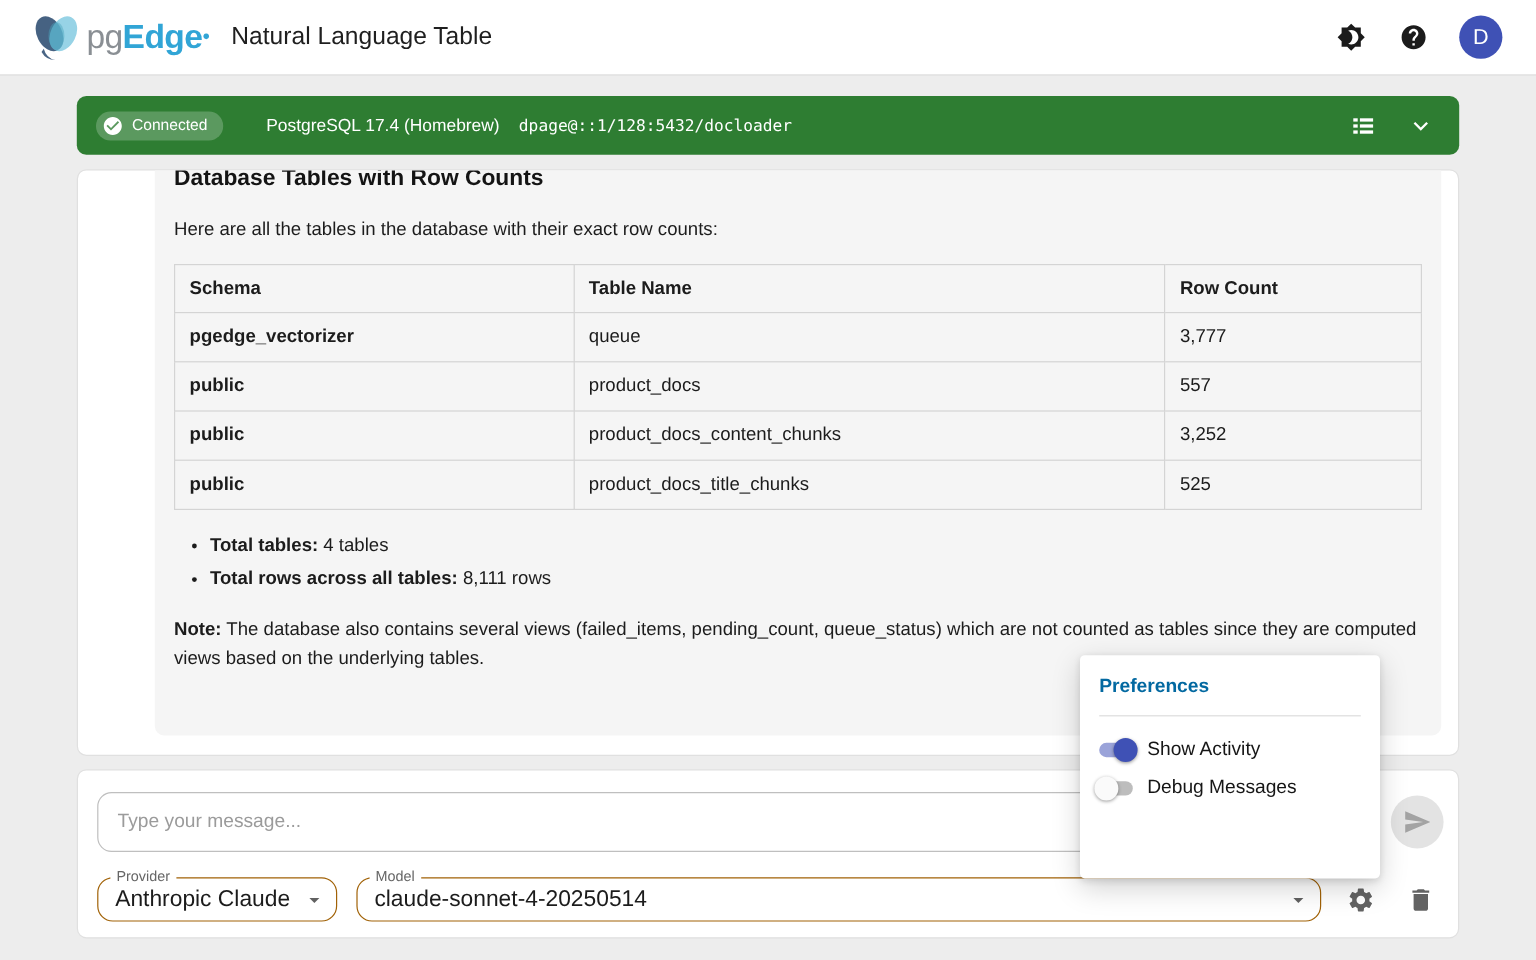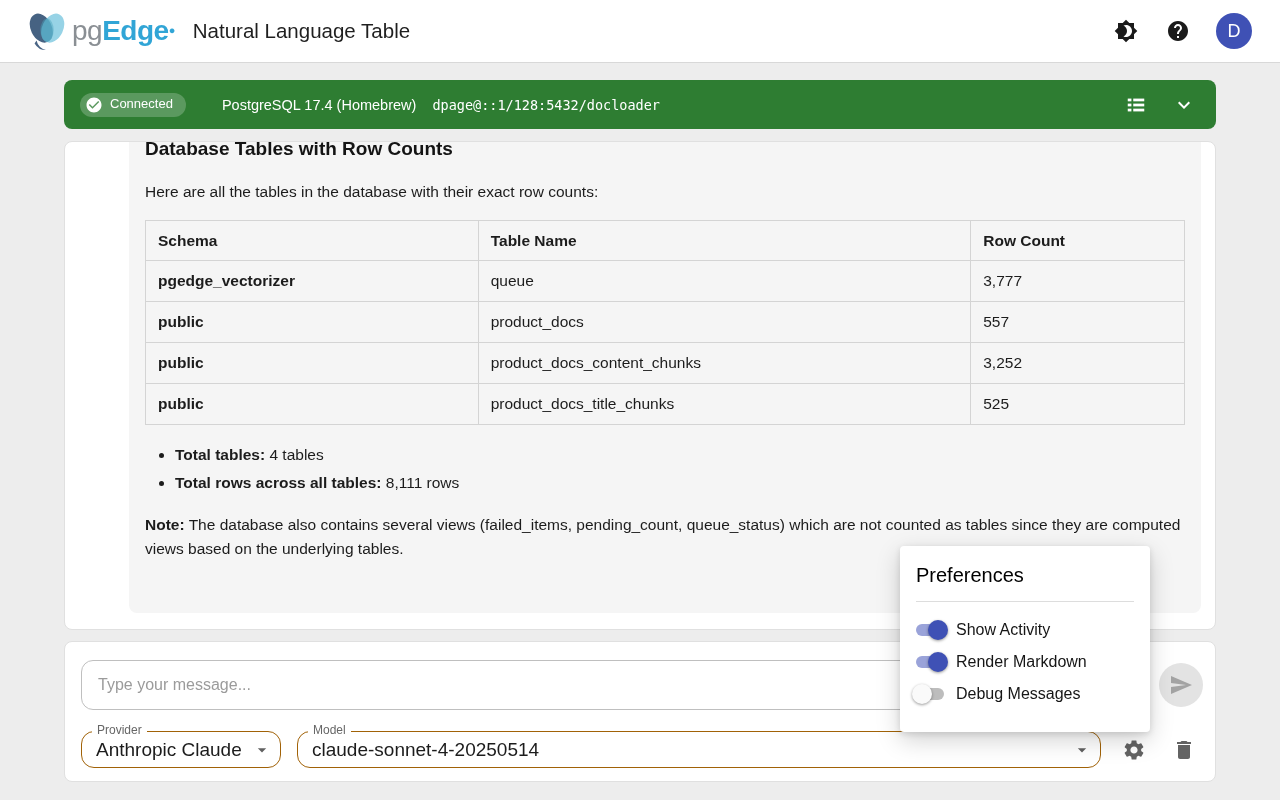--- a/index.html
+++ b/index.html
@@ -74,21 +74,21 @@
   p.note { font-size:15.5px; line-height:24px; color:#1c1c1c; }
   p.note b { font-weight:700; }
 
   
   .prefs-popup {
     position:absolute; left:900px; top:546px; width:250px; height:186px;
     background:#fff; border-radius:4px;
     box-shadow:0 8px 24px rgba(0,0,0,0.18), 0 2px 6px rgba(0,0,0,0.12);
     z-index:50; padding-top:18px;
   }
-  .prefs-title { font-size:20px; color:#000000; padding:0 16px; font-weight:400; }
+  .prefs-title { font-size:16px; color:#0369a1; padding:0 16px; font-weight:700; }
   .prefs-divider { border:none; border-top:1px solid #ddd; margin:14px 16px 12px; }
   .pref-row { display:flex; align-items:center; height:32px; padding:0 12px; cursor:pointer; }
   .pref-label { font-size:16px; color:#161616; margin-left:8px; }
   .switch { position:relative; width:36px; height:20px; flex:0 0 auto; }
   .switch .track { position:absolute; left:4px; top:4px; width:28px; height:12px; border-radius:7px; }
   .switch .thumb { position:absolute; top:0; width:20px; height:20px; border-radius:50%; box-shadow:0 1px 3px rgba(0,0,0,0.4); }
   .switch.on .track { background:#9aa3d9; }
   .switch.on .thumb { right:0; background:#3f51b5; }
   .switch.off .track { background:#bdbdbd; }
   .switch.off .thumb { left:0; background:#fafafa; }
@@ -238,27 +238,20 @@
   <div class="prefs-title">Preferences</div>
   <hr class="prefs-divider">
   <div class="pref-row">
     <span class="switch on">
         <span class="track"></span>
         <span class="thumb"></span>
       </span>
     <span class="pref-label">Show Activity</span>
   </div>
   <div class="pref-row">
-    <span class="switch on">
-        <span class="track"></span>
-        <span class="thumb"></span>
-      </span>
-    <span class="pref-label">Render Markdown</span>
-  </div>
-  <div class="pref-row">
     <span class="switch off">
         <span class="track"></span>
         <span class="thumb"></span>
       </span>
     <span class="pref-label">Debug Messages</span>
   </div>
 </div>
 
 <section class="composer-card">
   <input class="msg-input" type="text" placeholder="Type your message..." style="">

